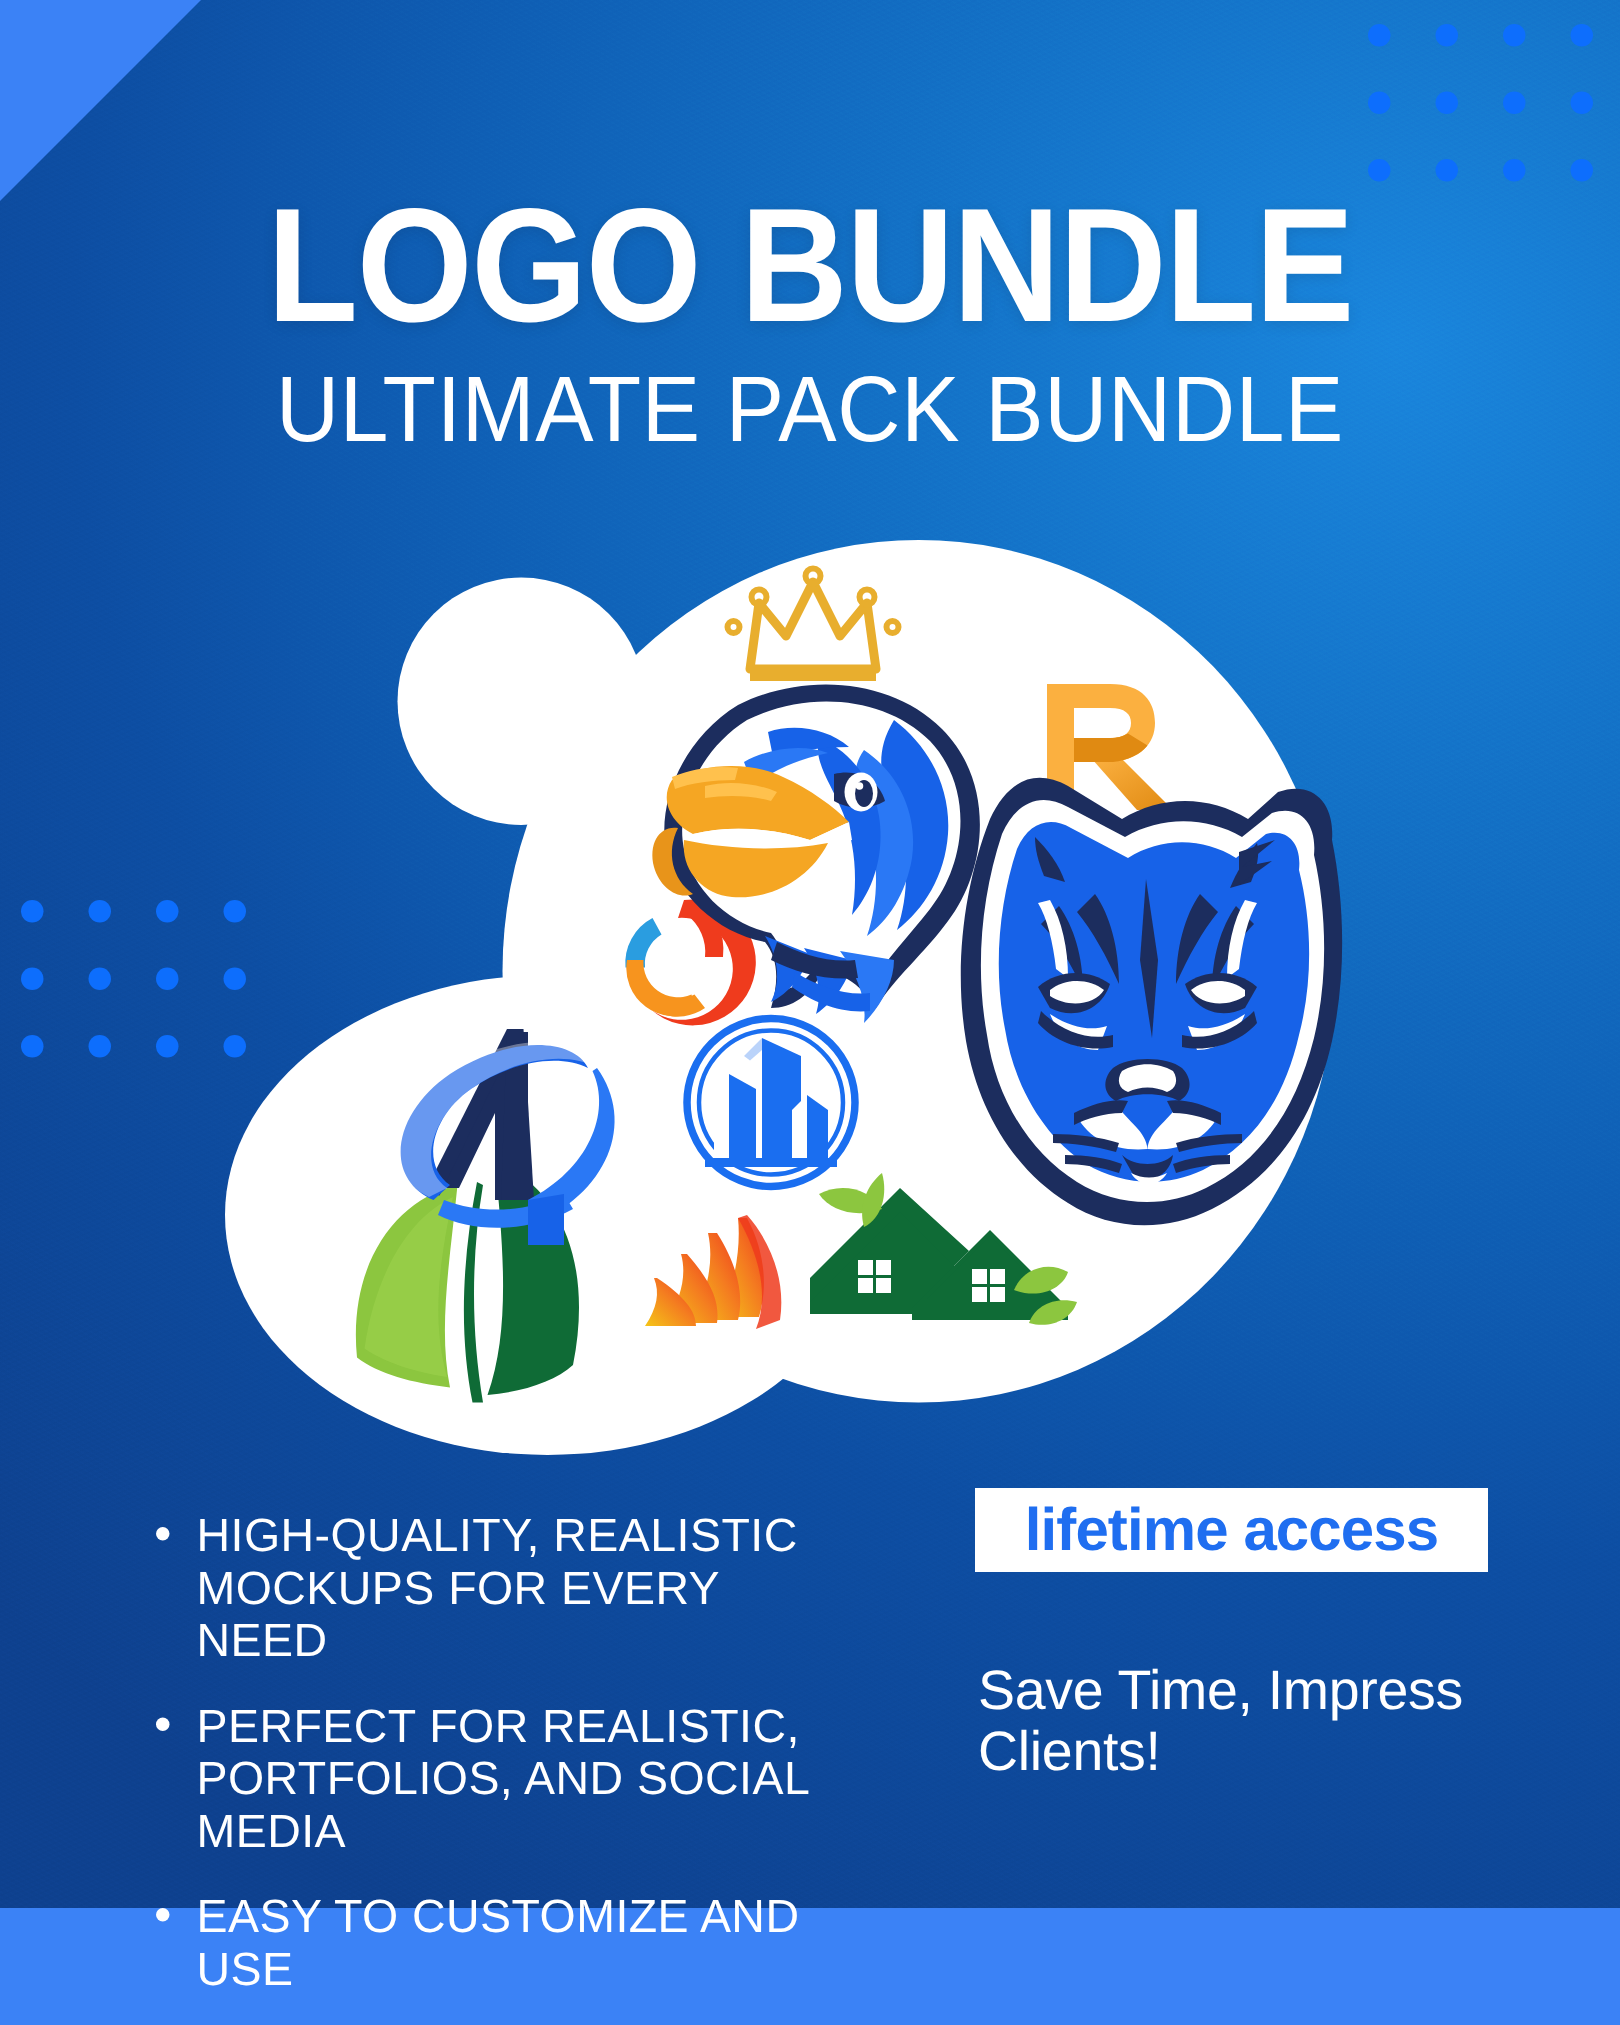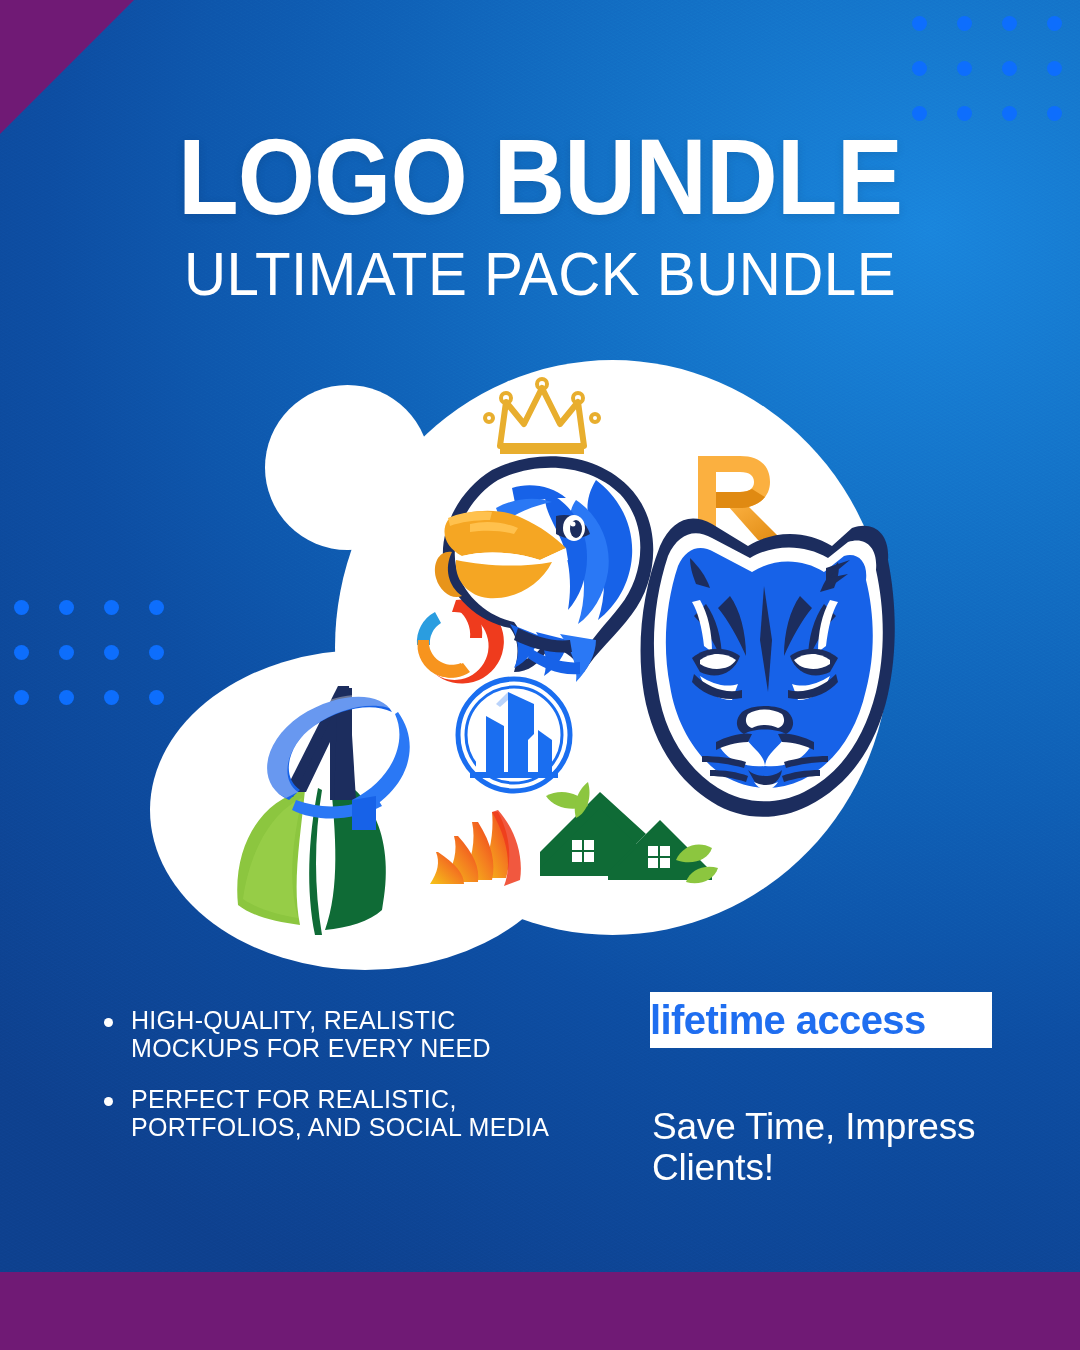--- a/index.html
+++ b/index.html
@@ -1,17 +1,17 @@
 <!DOCTYPE html>
 <html><head>
 <meta charset="utf-8">
 <style>
   html,body{margin:0;padding:0;background:#fff;}
   body{width:1080px;height:1350px;overflow:hidden;font-family:"Liberation Sans",sans-serif;}
-  .poster{position:relative;width:1080px;height:1350px;background:#701a75;overflow:hidden;}
+  .poster{position:relative;width:1080px;height:1350px;background:#3b82f6;overflow:hidden;}
 
   
   .bg-panel{
     position:absolute;left:0;top:0;width:1080px;height:1272px;
     background:
       radial-gradient(120% 95% at 86% 18%, #1a86dd 0%, #1371c6 26%, #0f5fb5 48%, #0d4ea3 68%, #0e418f 100%);
     clip-path:polygon(0 134px, 134px 0, 1080px 0, 1080px 1272px, 0 1272px);
   }
   .bg-noise{
     position:absolute;left:0;top:0;width:1080px;height:1272px;opacity:.30;mix-blend-mode:overlay;
@@ -49,28 +49,28 @@
   .blob .c-small{left:115px;top:25px;width:165px;height:165px;}
 
   
   .art{position:absolute;left:0;top:0;width:1080px;height:1350px;pointer-events:none;}
 
   
   .bullets{position:absolute;left:104px;top:1006px;width:470px;}
   .bullet{position:relative;display:flex;align-items:flex-start;margin-bottom:22px;}
   .bullet .dot{flex:0 0 auto;width:9px;height:9px;border-radius:50%;background:#ffffff;margin:12px 18px 0 0;}
   .bullet .btxt{
-    color:#ffffff;font-size:25px;line-height:1.13;font-weight:400;letter-spacing:.3px;
+    color:#ffffff;font-size:31px;line-height:1.13;font-weight:400;letter-spacing:.3px;
     font-family:"Liberation Sans",sans-serif;
   }
 
   
   .badge{
     position:absolute;left:650px;top:992px;width:342px;height:56px;background:#ffffff;
-    display:flex;align-items:center;justify-content:flex-start;
+    display:flex;align-items:center;justify-content:center;
   }
   .badge span{
     color:#1f6ef0;font-weight:700;font-size:40px;letter-spacing:-.6px;
     font-family:"Liberation Sans",sans-serif;
   }
   .tagline{
     position:absolute;left:652px;top:1070px;width:360px;color:#ffffff;
     font-size:37px;line-height:1.12;font-weight:400;letter-spacing:-.2px;
     font-family:"Liberation Sans",sans-serif;
     margin-top:36px;
@@ -333,20 +333,24 @@
 
   <div class="bullets">
     <div class="bullet">
       <span class="dot"></span>
       <span class="btxt">HIGH-QUALITY, REALISTIC MOCKUPS FOR EVERY NEED</span>
     </div>
     <div class="bullet">
       <span class="dot"></span>
       <span class="btxt">PERFECT FOR REALISTIC, PORTFOLIOS, AND SOCIAL MEDIA</span>
     </div>
+    <div class="bullet">
+      <span class="dot"></span>
+      <span class="btxt">EASY TO CUSTOMIZE AND USE</span>
+    </div>
   </div>
 
   <div class="badge">
     <span>lifetime access</span>
   </div>
   <div class="tagline">Save Time, Impress Clients!</div>
 
 </div>
 
 </body></html>

